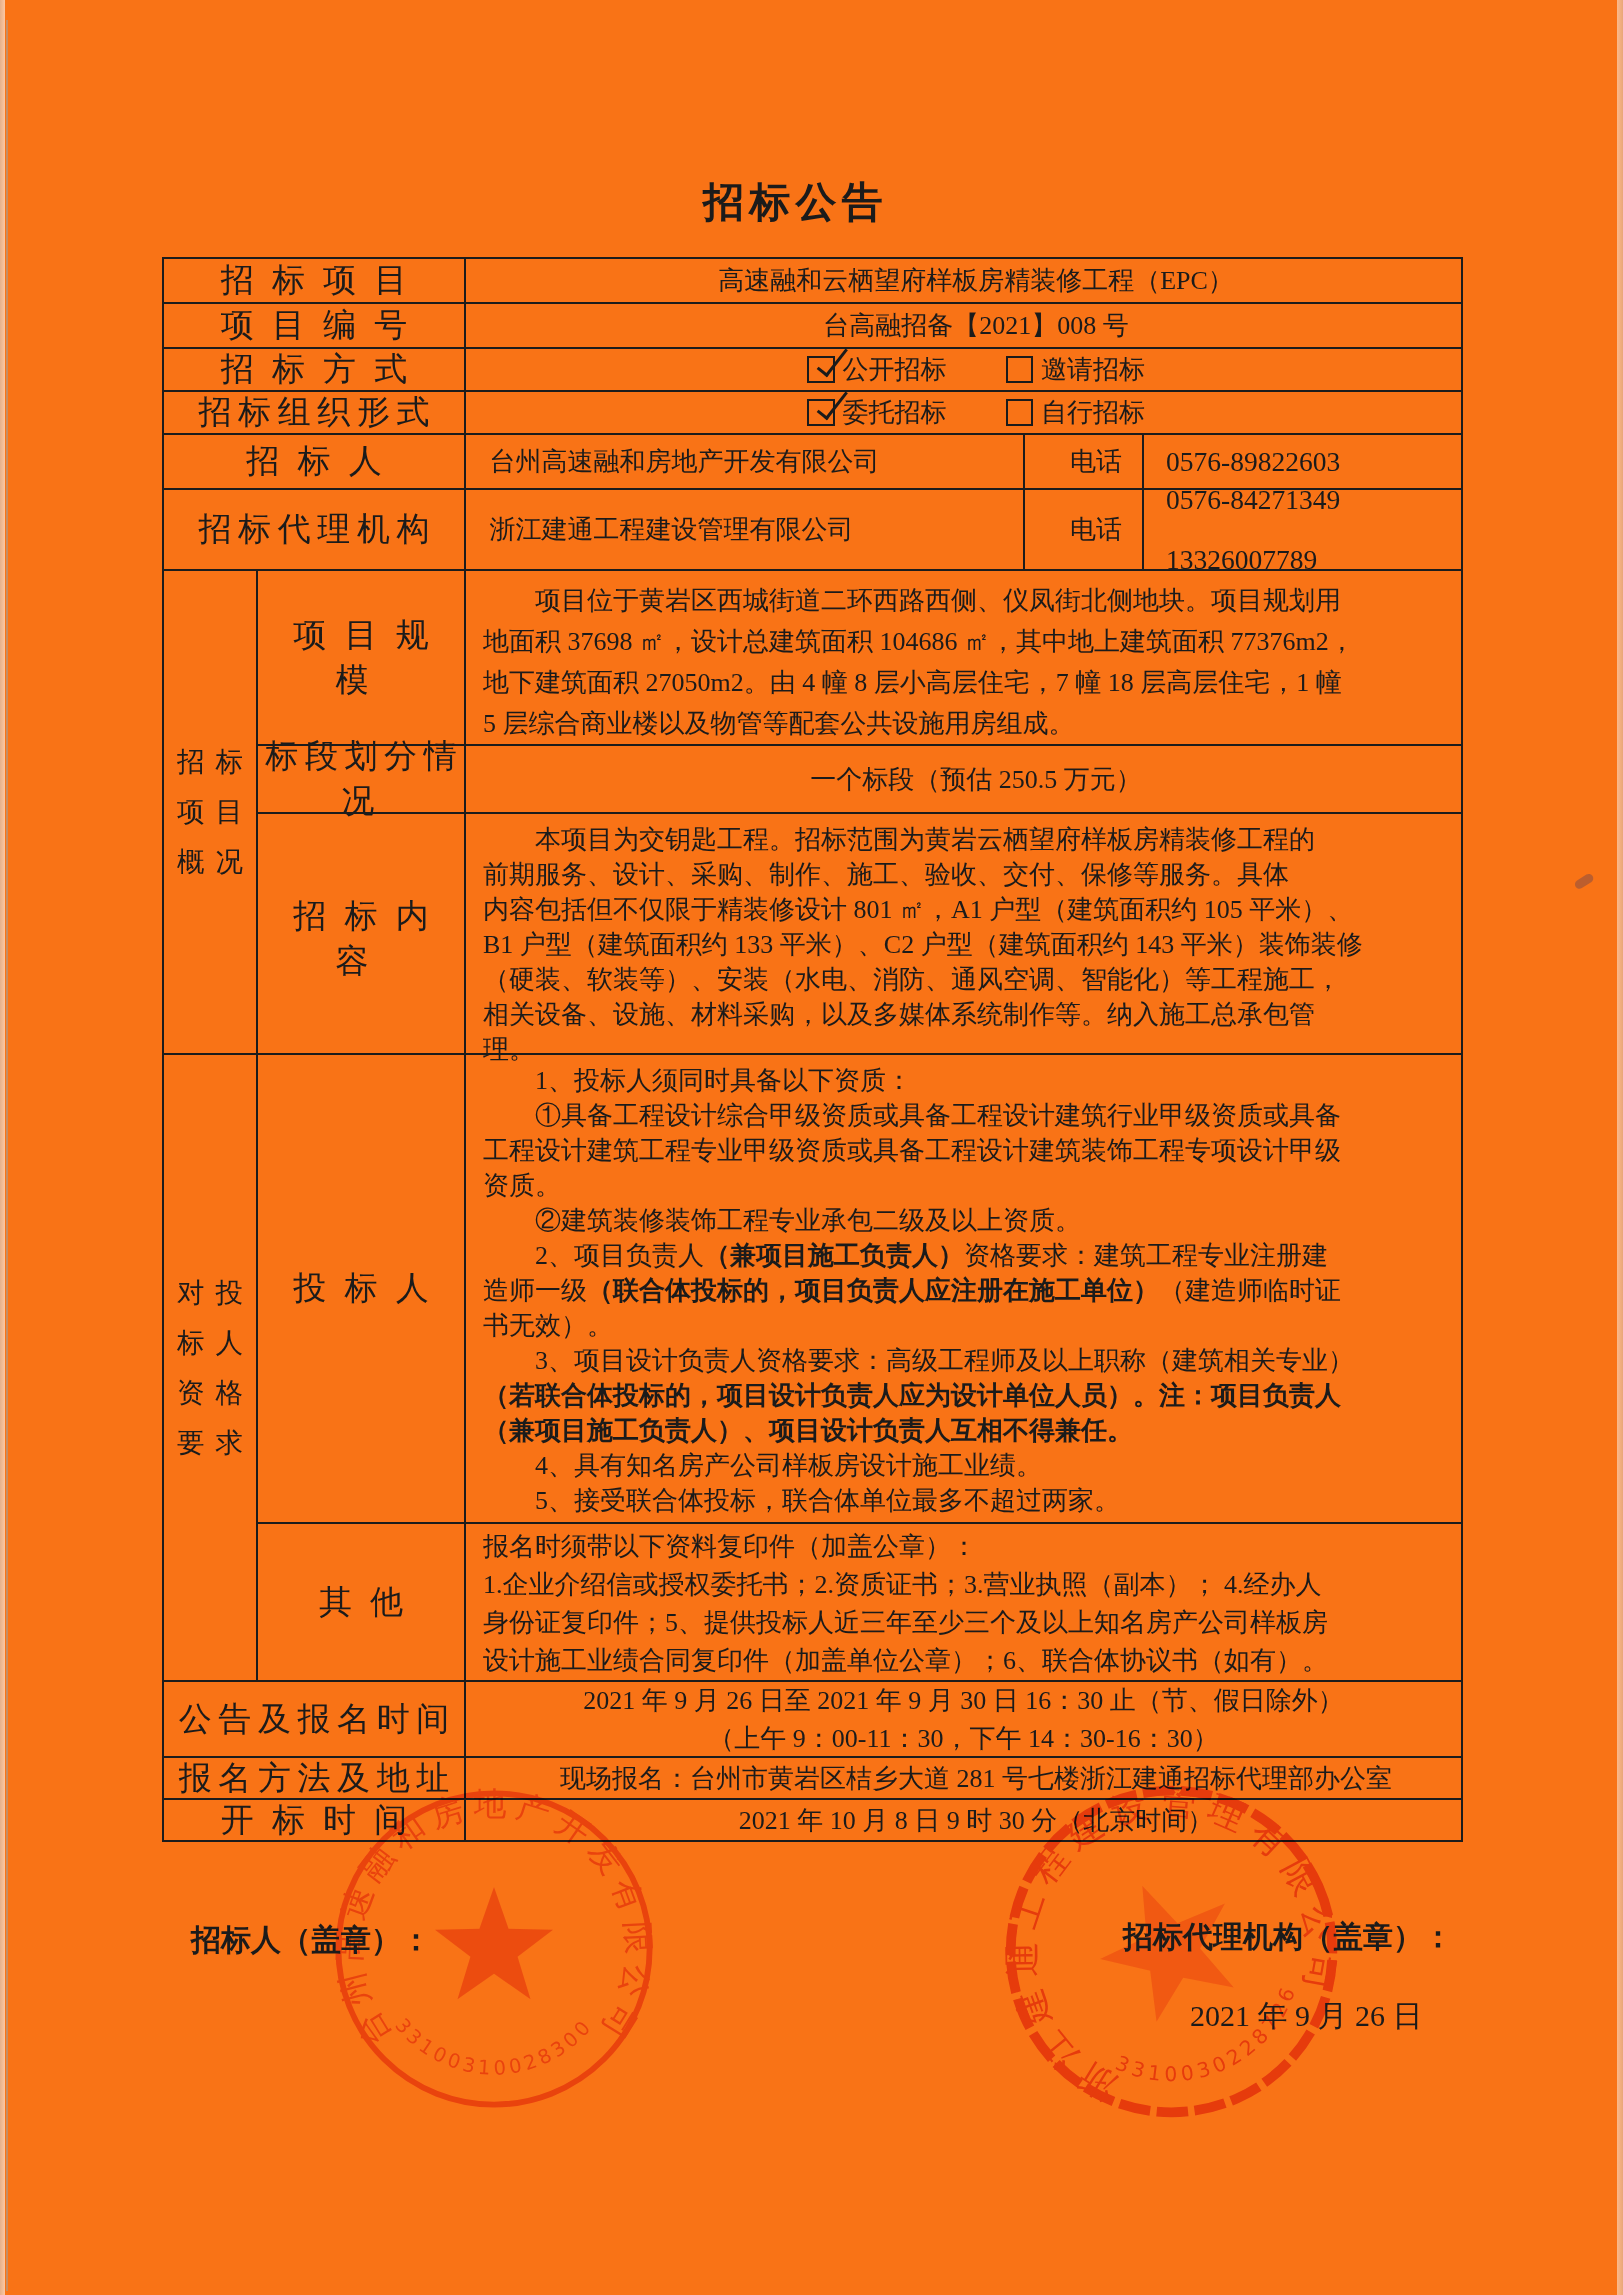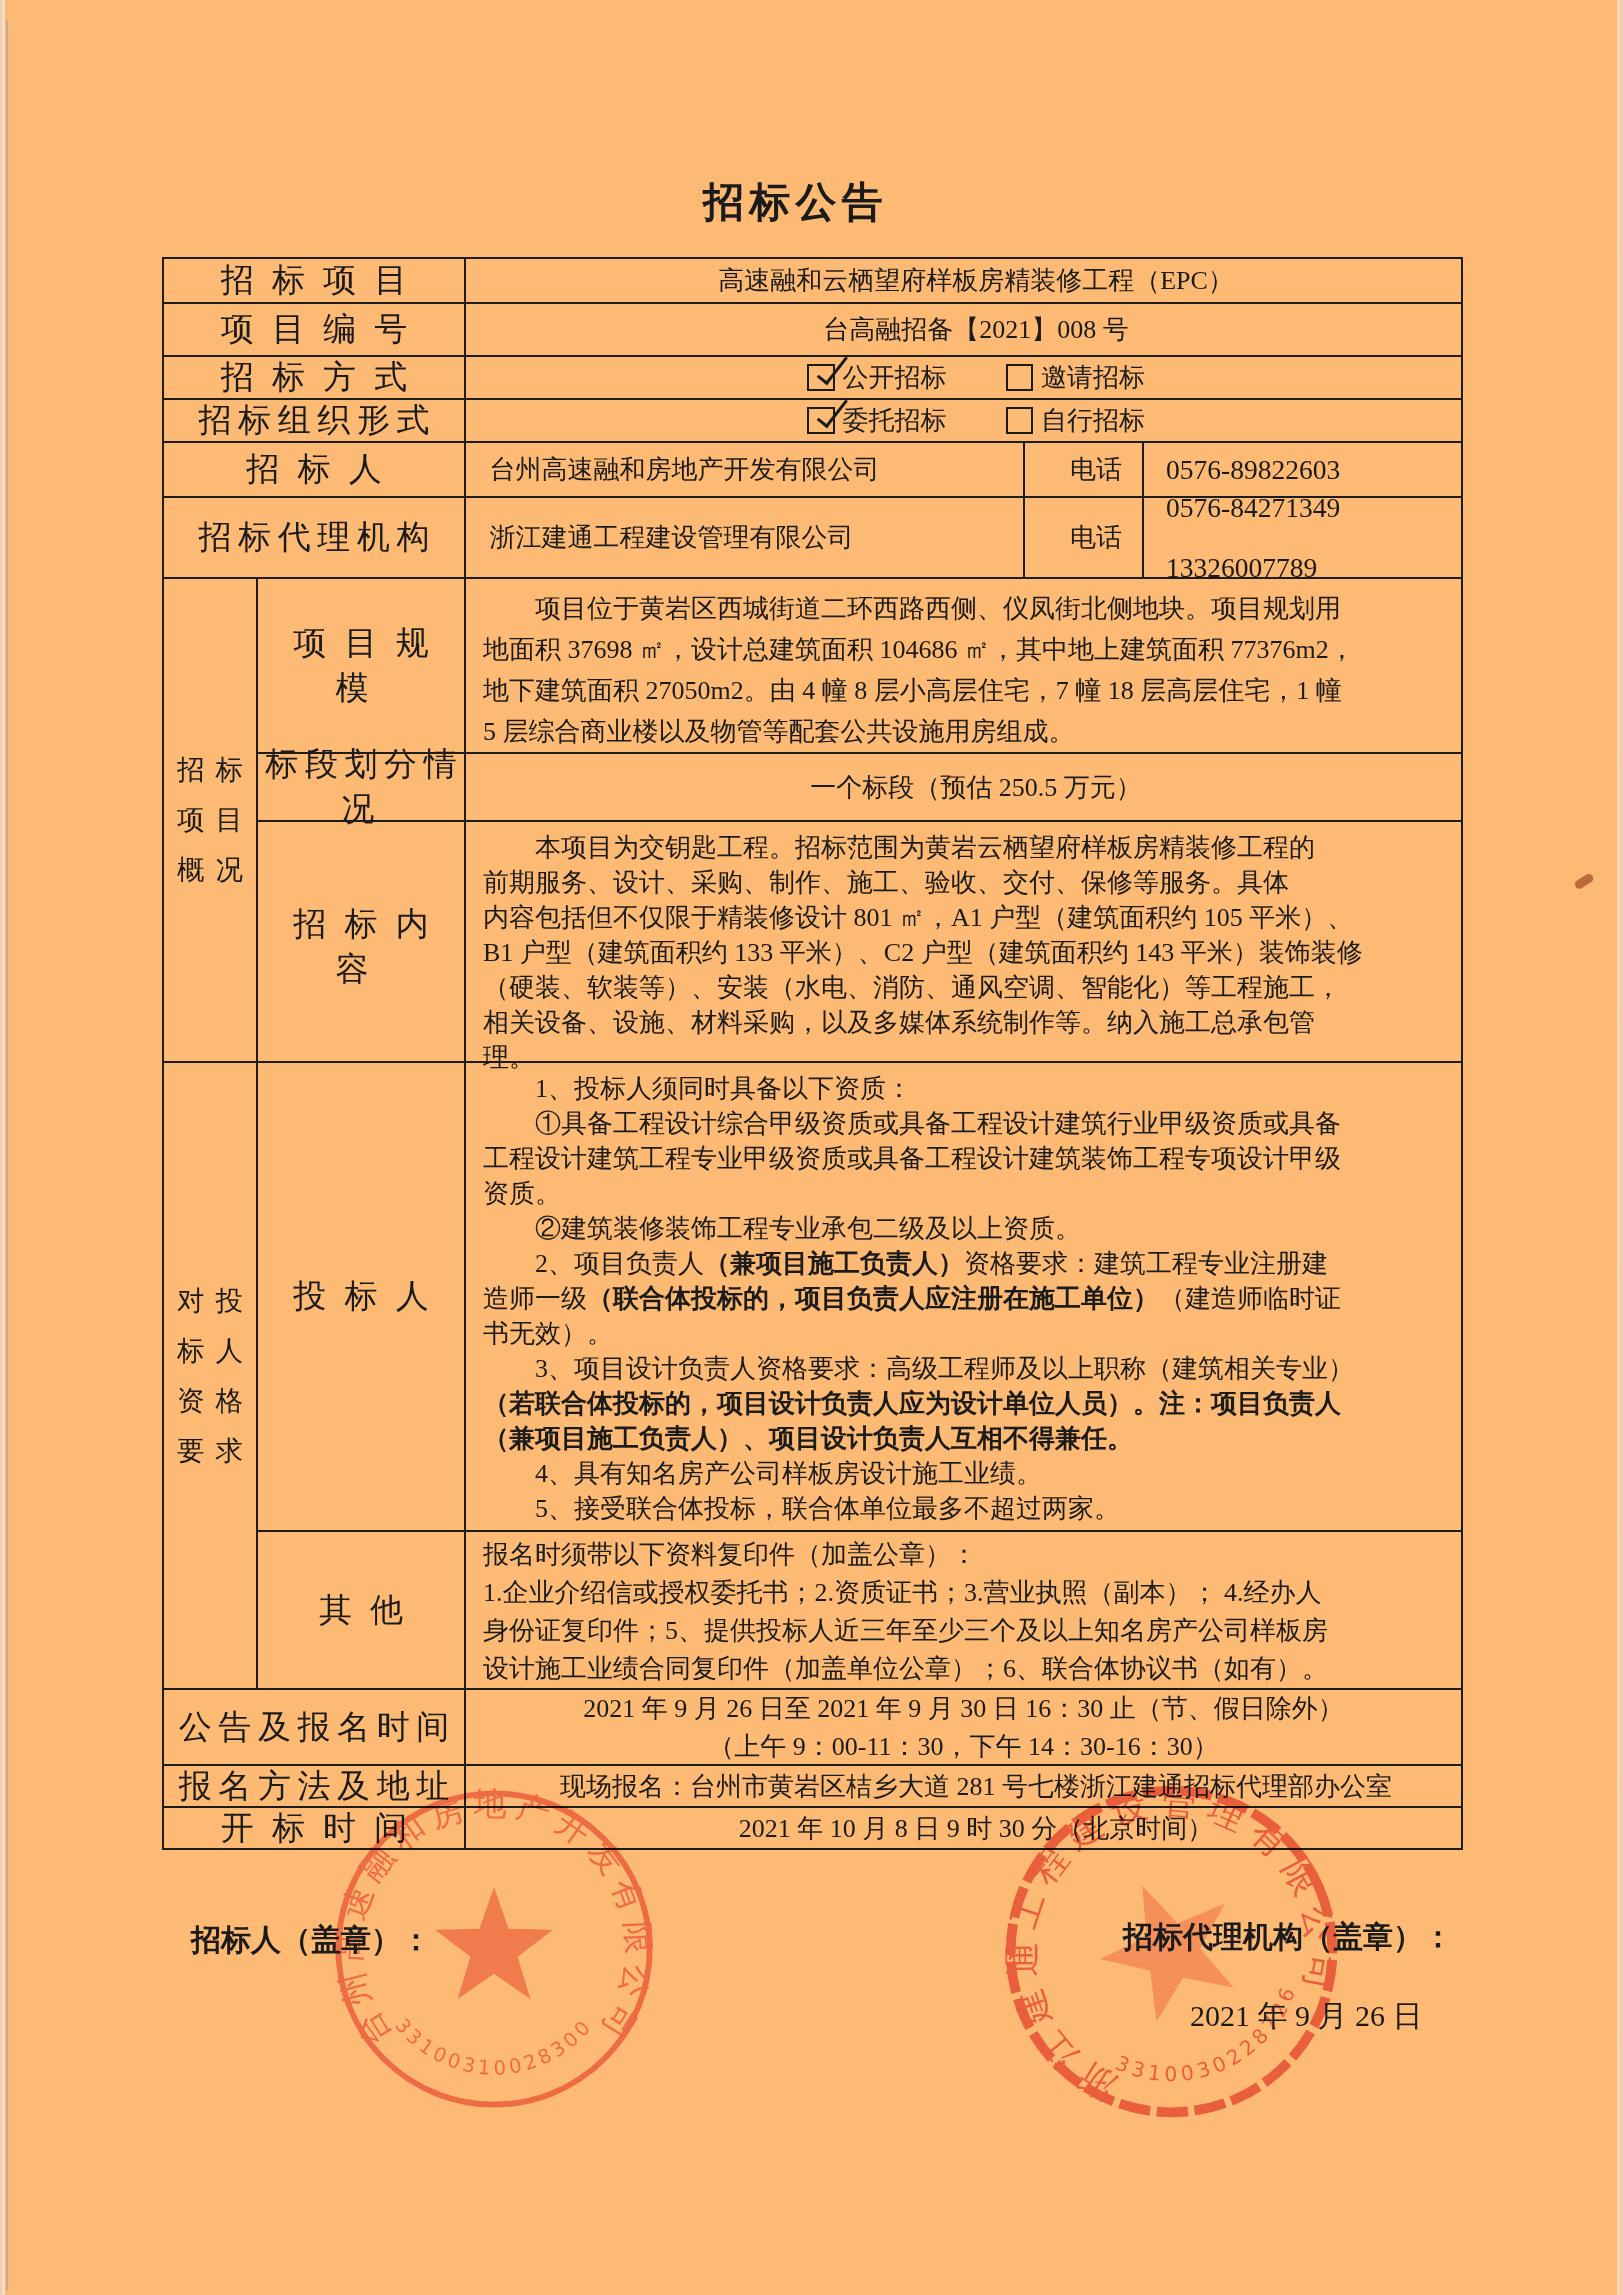--- a/index.html
+++ b/index.html
@@ -1,17 +1,17 @@
 <!DOCTYPE html>
 <html style="font-size:10.5px"><head>
 <meta charset="utf-8">
 <style>
   html,body{margin:0;padding:0;background:#ffffff;}
   .page{
-    position:relative;width:1623px;height:2295px;background:#fdba74;overflow:hidden;
+    position:relative;width:1623px;height:2295px;background:#f97316;overflow:hidden;
     font-family:"Liberation Serif","DejaVu Serif",serif;color:#1b1b1b;
   }
   
   .edge-left{position:absolute;left:5.9px;top:19.6px;width:2.6px;height:2271px;background:#9aa0a6;opacity:.55;}
   .edge-left2{position:absolute;left:0;top:0;width:5.2px;height:100%;background:linear-gradient(90deg,#d9d9d9,#ffffff);opacity:.6;}
   .edge-right{position:absolute;right:0;top:0;width:6.5px;height:100%;background:linear-gradient(270deg,#d9d9d9,#ffffff);opacity:.5;}
   .speck{position:absolute;left:1574px;top:877px;width:19.6px;height:8.5px;border-radius:4.6px;
          background:#b05a33;transform:rotate(-32deg);opacity:.85;}
 
   .doc-title{position:absolute;top:175px;left:0;width:1591px;text-align:center;
@@ -87,21 +87,21 @@
 
   <div class="doc-title">招标公告</div>
 
   <div class="tbl">
 
     <div class="row" style="height:43px">
       <div class="cell lbl ls-wide w-label">招标项目</div>
       <div class="cell center w-val">高速融和云栖望府样板房精装修工程（EPC）</div>
     </div>
 
-    <div class="row" style="height:53px">
+    <div class="row" style="height:45px">
       <div class="cell lbl ls-wide w-label">项目编号</div>
       <div class="cell center w-val">台高融招备【2021】008 号</div>
     </div>
 
     <div class="row" style="height:43px">
       <div class="cell lbl ls-wide w-label">招标方式</div>
       <div class="cell center w-val">
         <span class="opt">
           <span class="cb on"></span>
           <span>公开招标</span>

